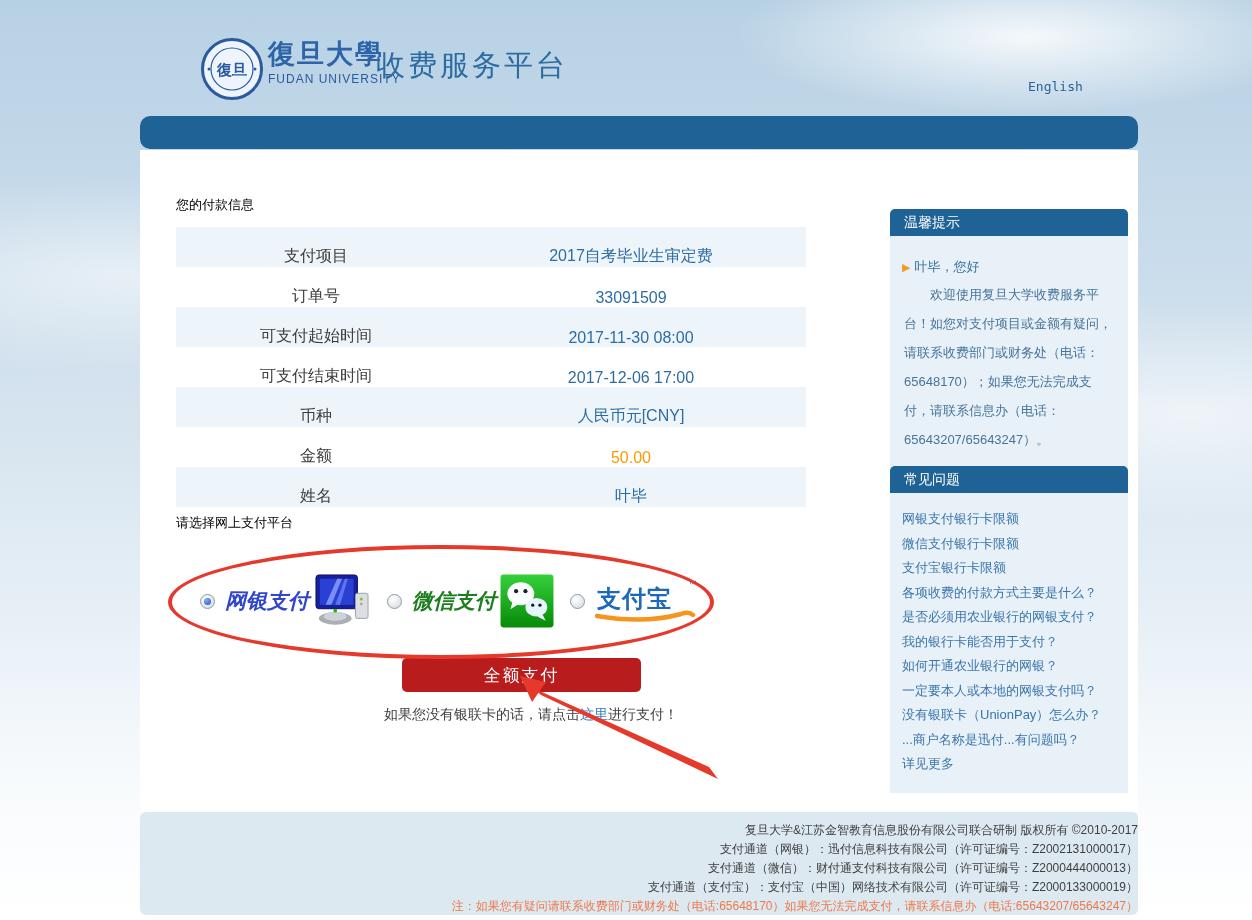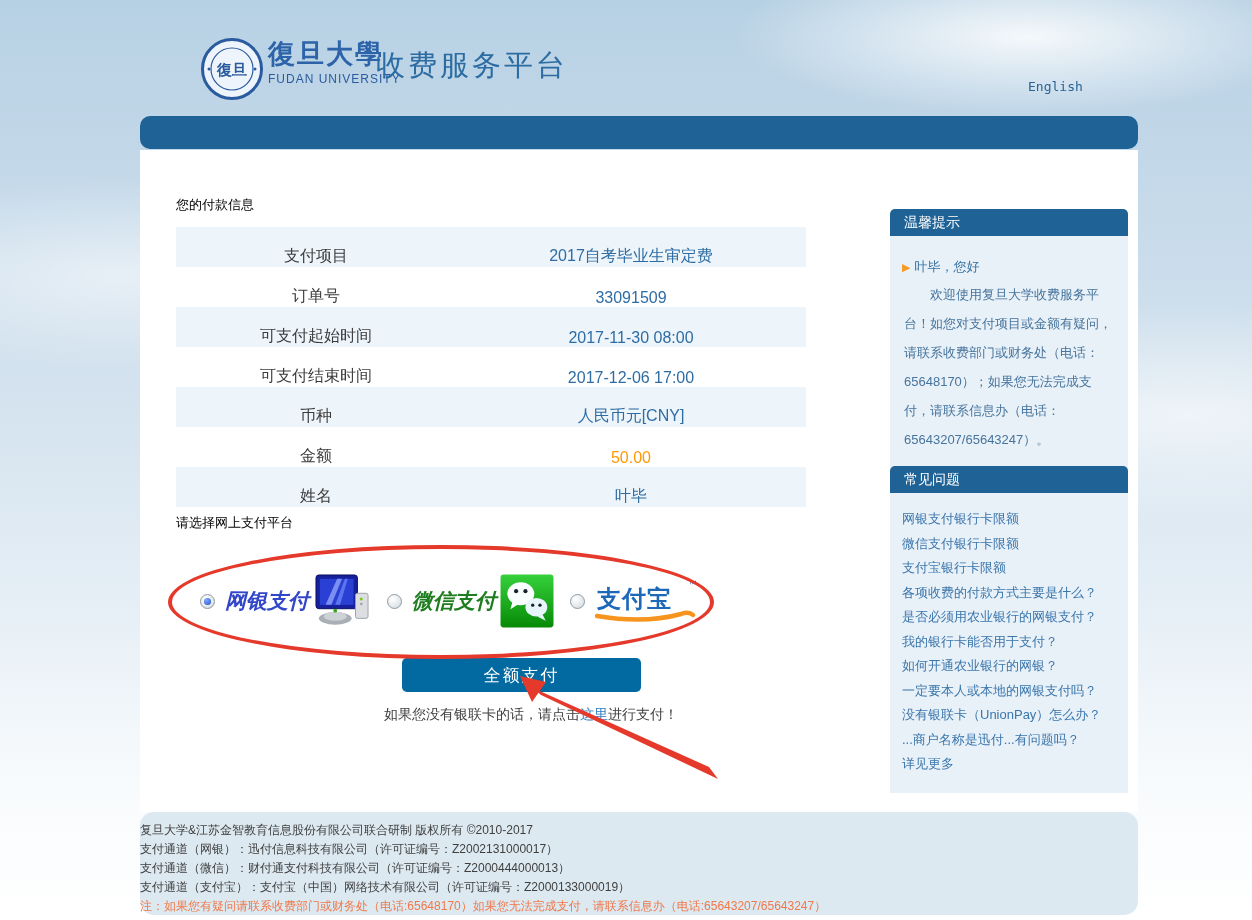--- a/index.html
+++ b/index.html
@@ -59,21 +59,21 @@
   .alipay-logo{position:relative;margin-left:10px;width:100px;height:44px;}
   .alipay-text{position:absolute;left:2px;top:4px;font-size:24px;font-weight:bold;color:#1d69b8;
     font-family:"DejaVu Serif",serif;letter-spacing:1px;white-space:nowrap;}
   .alipay-tm{position:absolute;right:-2px;top:0;font-size:9px;color:#1d69b8;}
   .alipay-swoosh{position:absolute;left:0;top:28px;}
 
   .red-ellipse{position:absolute;left:28px;top:395px;width:538px;height:106px;
     border:4px solid #e5392b;border-radius:50%;pointer-events:none;z-index:5;}
 
   .pay-btn{position:absolute;left:262px;top:508px;width:239px;height:34px;
-    background:#0369a1;border:none;border-radius:5px;color:#ffffff;font-size:17px;
+    background:#b91c1c;border:none;border-radius:5px;color:#ffffff;font-size:17px;
     letter-spacing:2px;cursor:pointer;font-family:"Liberation Sans",sans-serif;}
   .btn-note{position:absolute;left:36px;top:556px;width:710px;text-align:center;
     font-size:14px;color:#404040;}
   .btn-note a{color:#2e7bbf;text-decoration:none;cursor:pointer;}
 
   .arrow-annot{position:absolute;left:340px;top:500px;pointer-events:none;z-index:6;}
 
   
   .panel{position:absolute;left:722px;width:238px;margin-left:28px;}
   .panel.tips{top:209px;}
@@ -84,21 +84,21 @@
   .tips .panel-body{height:252px;padding:14px 12px 0 12px;box-sizing:border-box;}
   .greeting{font-size:13px;color:#3672a3;margin:8px 0 2px 0;}
   .greeting .tri{color:#f59a23;font-size:11px;margin-right:4px;}
   .tips-text{font-size:13px;color:#46749c;line-height:29px;text-indent:2em;margin:4px 2px 0 2px;}
   .faq .panel-body{padding:14px 12px 16px 12px;}
   .faq-item{display:block;font-size:13px;color:#3a76ac;line-height:24.5px;
     text-decoration:none;cursor:pointer;white-space:nowrap;}
 
   
   .footer{position:absolute;left:0;top:812px;width:998px;height:103px;background:#dde9f1;
-    border-radius:14px;text-align:left;padding-top:9px;box-sizing:border-box;}
+    border-radius:6px;text-align:right;padding-top:9px;box-sizing:border-box;}
   .f-line{font-size:12px;color:#3f3f3f;line-height:19px;}
   .f-note{font-size:12px;color:#f0784a;line-height:19px;}
 </style>
 </head>
 <body>
 
 <div class="wrap">
 
   <svg class="seal" viewBox="0 0 64 64">
     <circle cx="32" cy="32" r="29.5" fill="#eef4fb" stroke="#2a5b9e" stroke-width="3"></circle>

